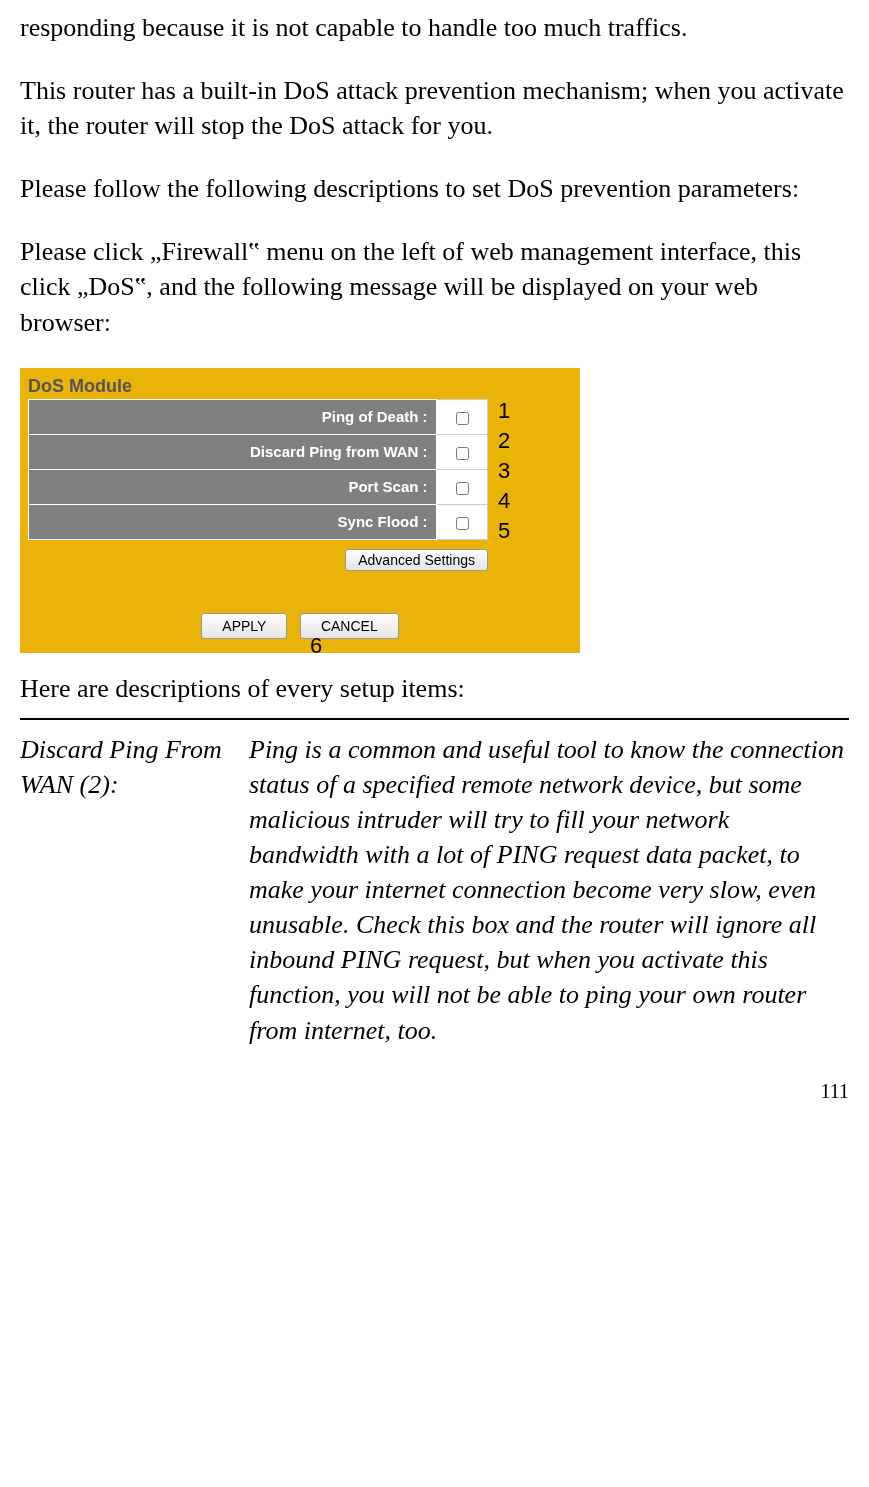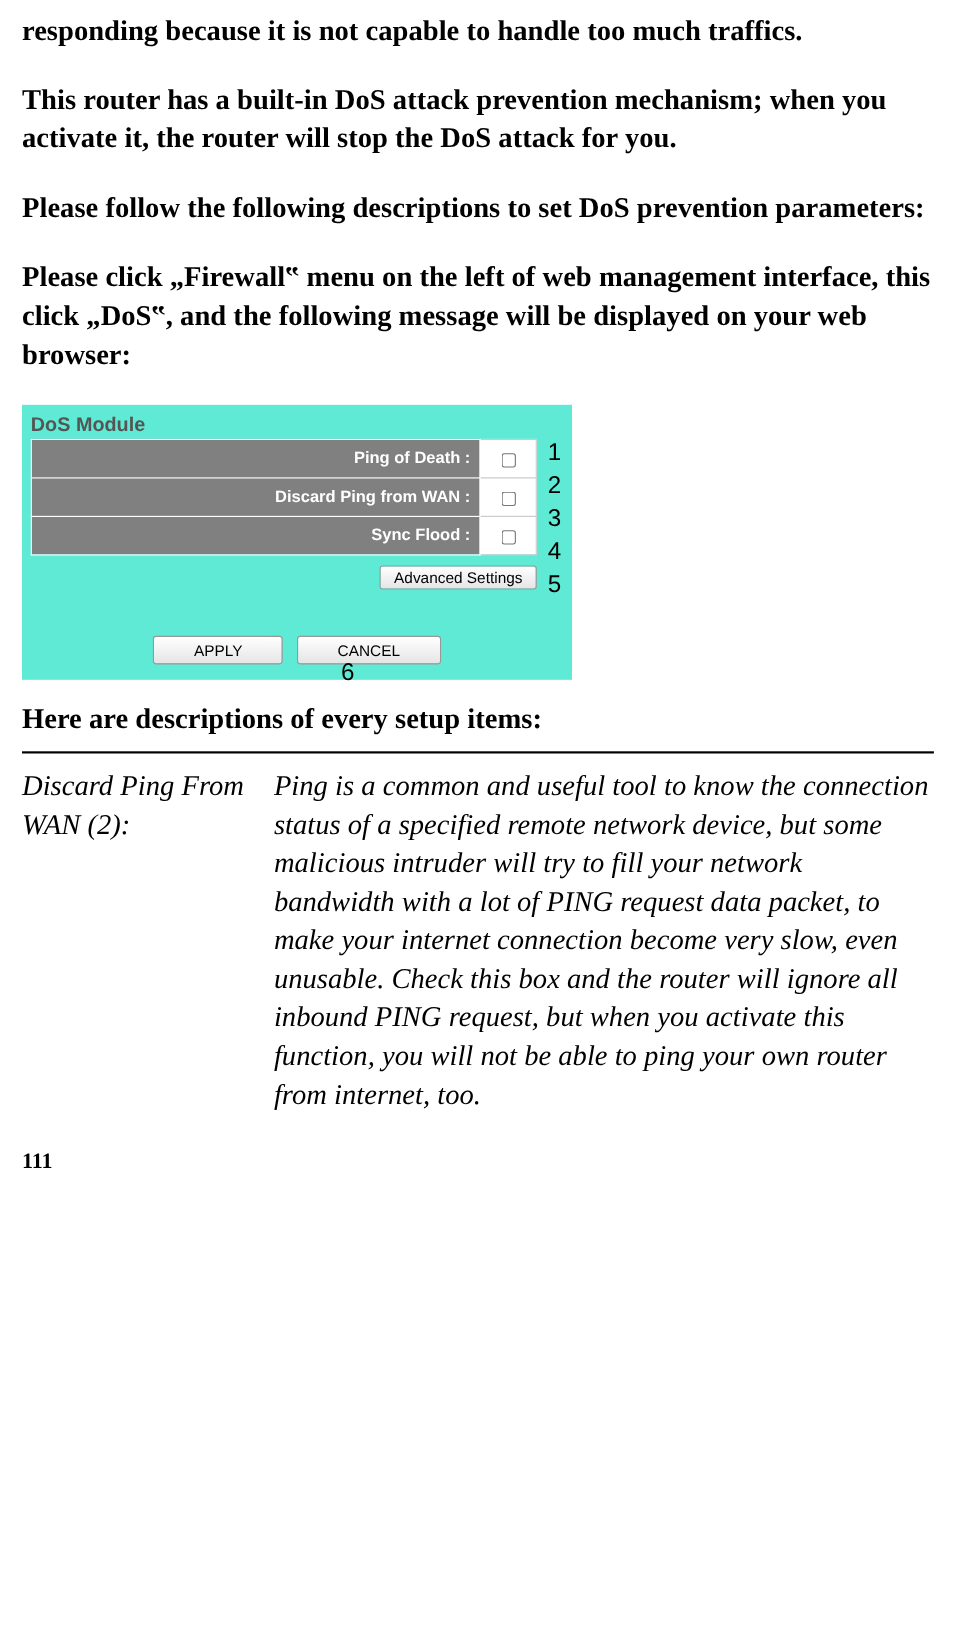--- a/index.html
+++ b/index.html
@@ -8,26 +8,25 @@
     color: #000;
     background: #fff;
     width: 869px;
     margin: 0 auto;
     padding: 10px 20px;
     box-sizing: border-box;
   }
   p {
     margin: 0 0 28px 0;
     line-height: 1.35;
-    font-weight: bold;
   }
   .screenshot-wrap {
     position: relative;
-    width: 500px;
-    background: #5eead4;
+    width: 560px;
+    background: #eab308;
     padding: 8px;
     box-sizing: border-box;
     margin-bottom: 18px;
   }
   .module-title {
     font-family: Arial, Helvetica, sans-serif;
     font-weight: bold;
     font-size: 18px;
     color: #555;
     margin-bottom: 2px;
@@ -70,21 +69,21 @@
     cursor: pointer;
   }
   .action-btns {
     text-align: center;
     margin-top: 36px;
     margin-bottom: 6px;
   }
   .action-btns button {
     font-family: Arial, Helvetica, sans-serif;
     font-size: 14px;
-    padding: 4px 36px;
+    padding: 4px 20px;
     background: linear-gradient(#fff,#e5e5e5);
     border: 1px solid #999;
     border-radius: 3px;
     cursor: pointer;
     margin: 0 3px;
   }
   .annot {
     position: absolute;
     font-family: Arial, Helvetica, sans-serif;
     font-size: 22px;
@@ -107,45 +106,48 @@
   }
   .desc-table td {
     vertical-align: top;
     padding: 0 4px 28px 0;
     line-height: 1.35;
   }
   .desc-table td.term {
     width: 225px;
   }
   .page-num {
-    text-align: left;
+    text-align: right;
     font-size: 20px;
     margin-top: 4px;
     font-family: "Times New Roman", Times, serif;
-    font-weight: bold;
   }
 </style>
 </head>
 <body>
 
 <p>responding because it is not capable to handle too much traffics.</p>
 <p>This router has a built-in DoS attack prevention mechanism; when you activate it, the router will stop the DoS attack for you.</p>
 <p>Please follow the following descriptions to set DoS prevention parameters:</p>
 <p>Please click „Firewall‟ menu on the left of web management interface, this click „DoS‟, and the following message will be displayed on your web browser:</p>
 
 <div class="screenshot-wrap">
   <div class="module-title">DoS Module</div>
   <table class="form-table">
     <tbody>
         <tr>
       <td class="label-cell">Ping of Death :</td>
       <td class="input-cell"><input type="checkbox" style=""></td>
     </tr>
     <tr>
       <td class="label-cell">Discard Ping from WAN :</td>
+      <td class="input-cell"><input type="checkbox" style=""></td>
+    </tr>
+    <tr>
+      <td class="label-cell">Port Scan :</td>
       <td class="input-cell"><input type="checkbox" style=""></td>
     </tr>
     <tr>
       <td class="label-cell">Sync Flood :</td>
       <td class="input-cell"><input type="checkbox" style=""></td>
     </tr>
   </tbody>
     </table>
   <div class="below-table">
     <button class="adv-btn">Advanced Settings</button>

